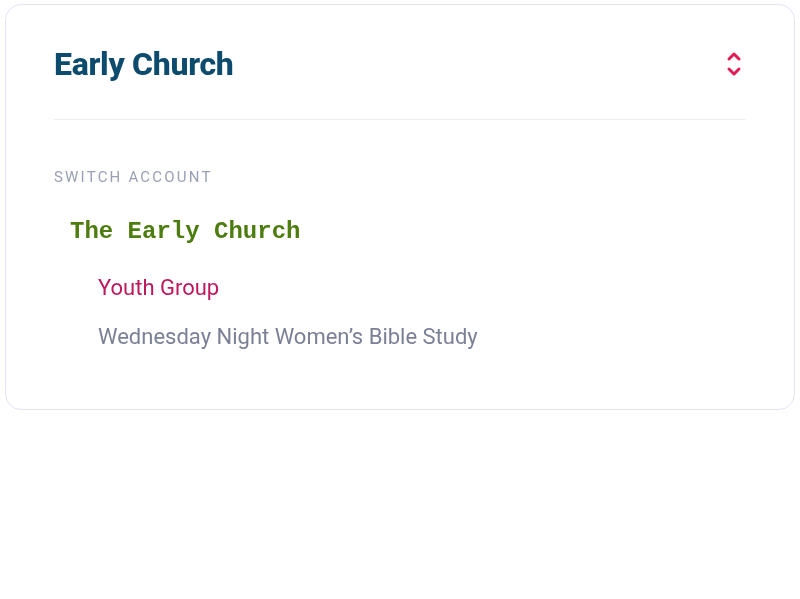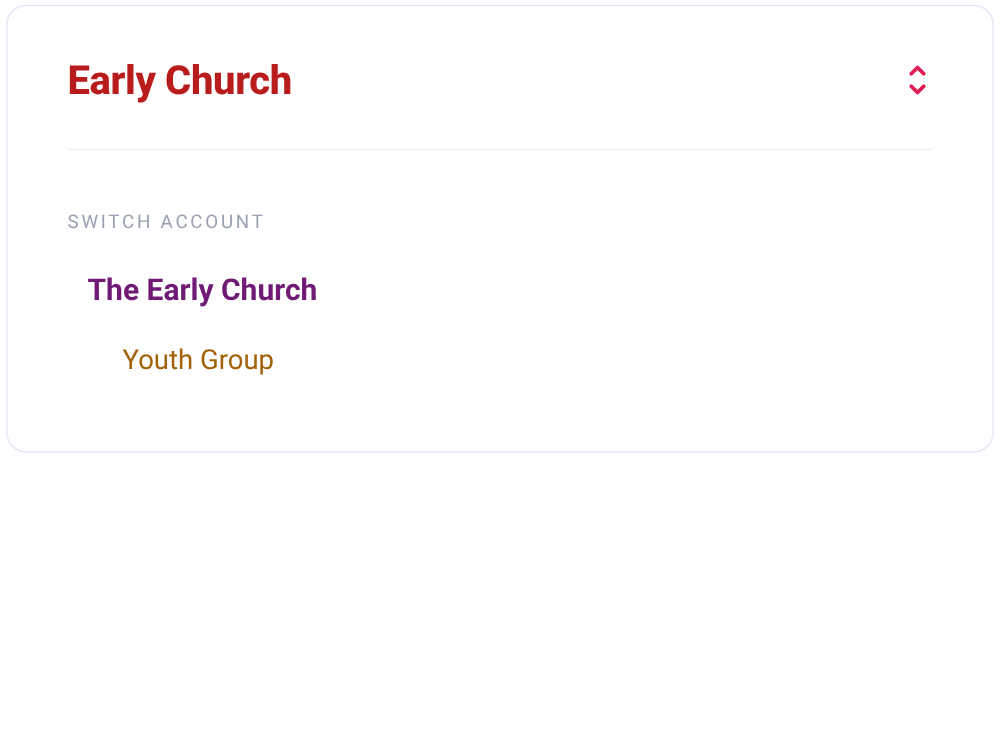--- a/index.html
+++ b/index.html
@@ -23,21 +23,21 @@
     }
     .header {
       display: flex;
       align-items: center;
       justify-content: space-between;
       padding: 40px 48px 36px 48px;
     }
     .header-title {
       font-size: 32px;
       font-weight: 800;
-      color: #b91c1c;
+      color: #0c4a6e;
       letter-spacing: -0.3px;
     }
     .header-icon {
       color: #e31b54;
       display: flex;
       align-items: center;
       justify-content: center;
     }
     .divider {
       height: 1px;
@@ -51,33 +51,34 @@
       letter-spacing: 2.2px;
       color: #9aa0b3;
       text-transform: uppercase;
     }
     .account-list {
       padding: 0 48px 48px 64px;
     }
     .account-primary {
       font-size: 24px;
       font-weight: 700;
-      color: #701a75;
+      color: #4d7c0f;
       padding: 0 0 18px 0;
       cursor: pointer;
+      font-family: Liberation Mono, monospace;
     }
     .account-sub {
       font-size: 22px;
       font-weight: 400;
       color: #7b8096;
       padding: 12px 0 12px 28px;
       cursor: pointer;
     }
     .account-sub.active {
-      color: #a16207;
+      color: #be185d;
     }
   </style>
 </head>
 <body>
 
 <div class="card">
 
   <div class="header">
     <div class="header-title">Early Church</div>
     <div class="header-icon">
@@ -88,15 +89,16 @@
     </div>
   </div>
 
   <div class="divider"></div>
 
   <div class="section-label">Switch Account</div>
 
   <div class="account-list">
     <div class="account-primary">The Early Church</div>
     <div class="account-sub active">Youth Group</div>
+    <div class="account-sub">Wednesday Night Women’s Bible Study</div>
   </div>
 
 </div>
 
 </body></html>

